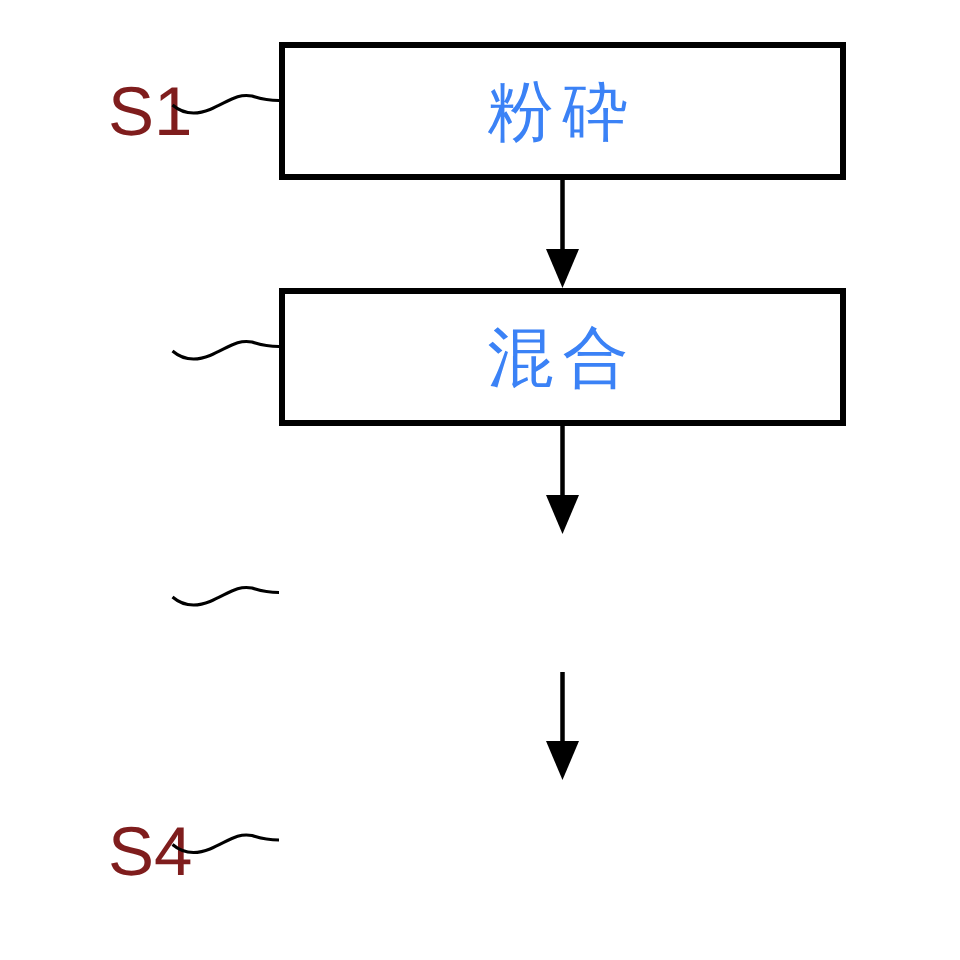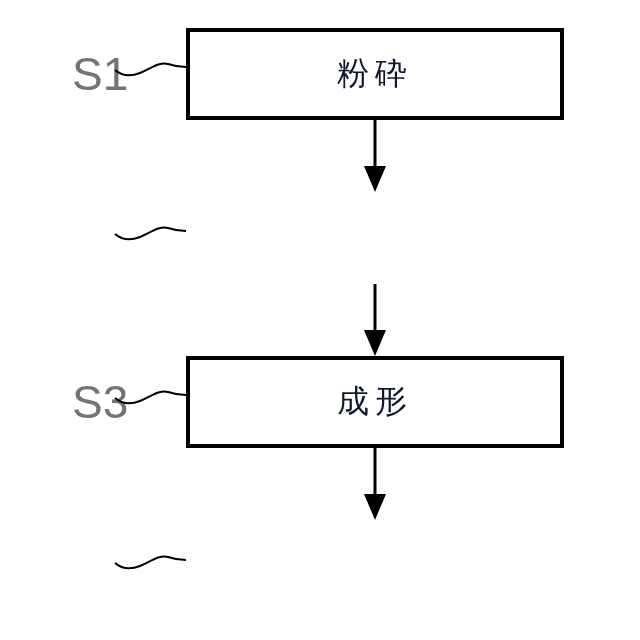--- a/index.html
+++ b/index.html
@@ -12,31 +12,31 @@
   }
   .process-box{
     position:absolute;
     left:186px;width:378px;height:92px;
     border:4px solid #000000;
     box-sizing:border-box;
     background:#ffffff;
     display:flex;align-items:center;justify-content:center;
   }
   .process-box .box-text{
-    font-size:32px;
+    font-size:44px;
     letter-spacing:6px;
-    color:#0f172a;
+    color:#3b82f6;
     white-space:nowrap;
   }
   .step-label{
     position:absolute;
     left:72px;
     font-size:46px;
     line-height:1;
-    color:#737373;
+    color:#7f1d1d;
     font-weight:400;
   }
   .squiggle{position:absolute;left:114px;width:73px;height:18px;}
   .down-arrow{position:absolute;left:362px;width:26px;height:73px;}
 </style>
 </head>
 <body>
 
 <div class="canvas">
 
@@ -49,36 +49,36 @@
   </div>
 
   <svg class="down-arrow" style="top:120px;" viewBox="0 0 26 73">
     <line x1="13" y1="0" x2="13" y2="50" stroke="#000" stroke-width="3"></line>
     <polygon points="2,46 24,46 13,72" fill="#000"></polygon>
   </svg>
 
   <svg class="squiggle" style="top:224px;" viewBox="0 0 73 18">
     <path d="M1,10 C8,16 16,17 26,13 C38,8 44,2 54,4 C60,6 67,7 72,7" fill="none" stroke="#000" stroke-width="2"></path>
   </svg>
+  <div class="process-box" style="top:192px;">
+    <span class="box-text">混合</span>
+  </div>
 
   <svg class="down-arrow" style="top:284px;" viewBox="0 0 26 73">
     <line x1="13" y1="0" x2="13" y2="50" stroke="#000" stroke-width="3"></line>
     <polygon points="2,46 24,46 13,72" fill="#000"></polygon>
   </svg>
 
-  <div class="step-label" style="top:379px;">S3</div>
   <svg class="squiggle" style="top:388px;" viewBox="0 0 73 18">
     <path d="M1,10 C8,16 16,17 26,13 C38,8 44,2 54,4 C60,6 67,7 72,7" fill="none" stroke="#000" stroke-width="2"></path>
   </svg>
-  <div class="process-box" style="top:356px;">
-    <span class="box-text">成形</span>
-  </div>
 
   <svg class="down-arrow" style="top:448px;" viewBox="0 0 26 73">
     <line x1="13" y1="0" x2="13" y2="50" stroke="#000" stroke-width="3"></line>
     <polygon points="2,46 24,46 13,72" fill="#000"></polygon>
   </svg>
 
+  <div class="step-label" style="top:544px;">S4</div>
   <svg class="squiggle" style="top:553px;" viewBox="0 0 73 18">
     <path d="M1,10 C8,16 16,17 26,13 C38,8 44,2 54,4 C60,6 67,7 72,7" fill="none" stroke="#000" stroke-width="2"></path>
   </svg>
 
 </div>
 
 </body></html>

